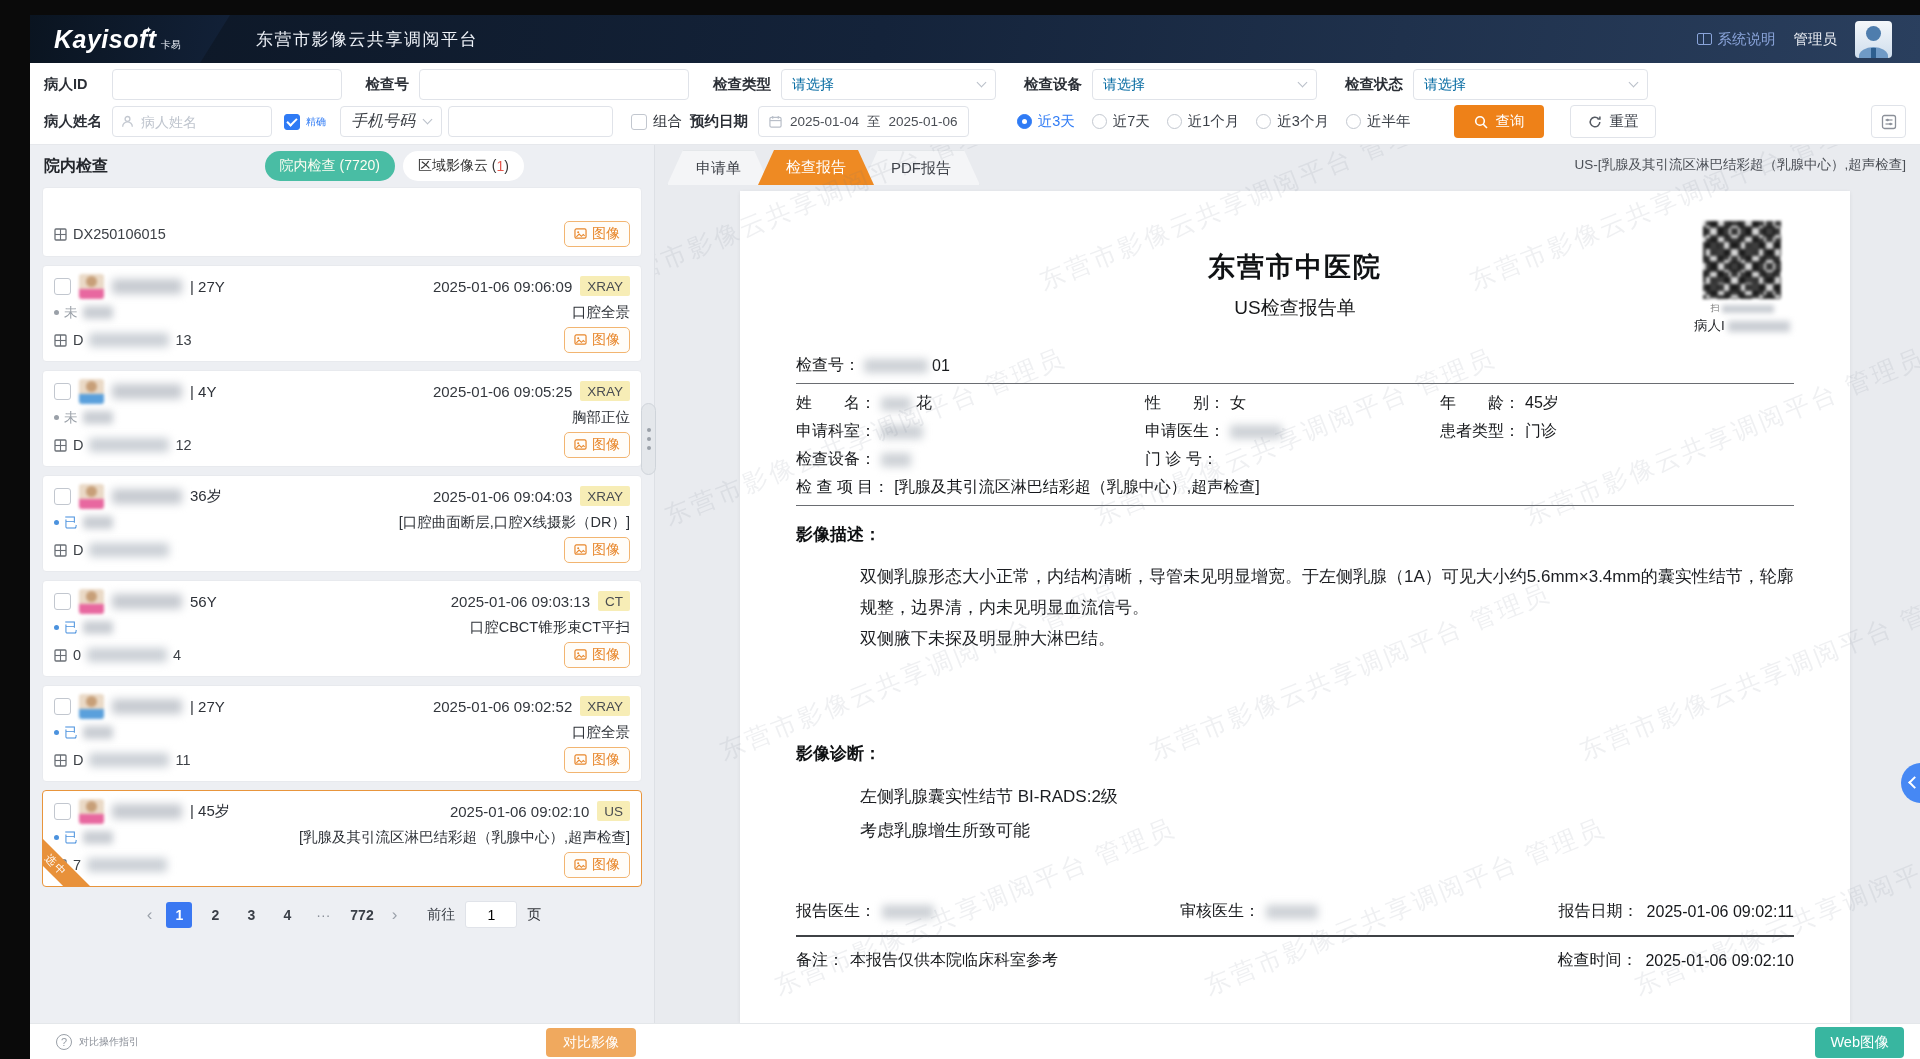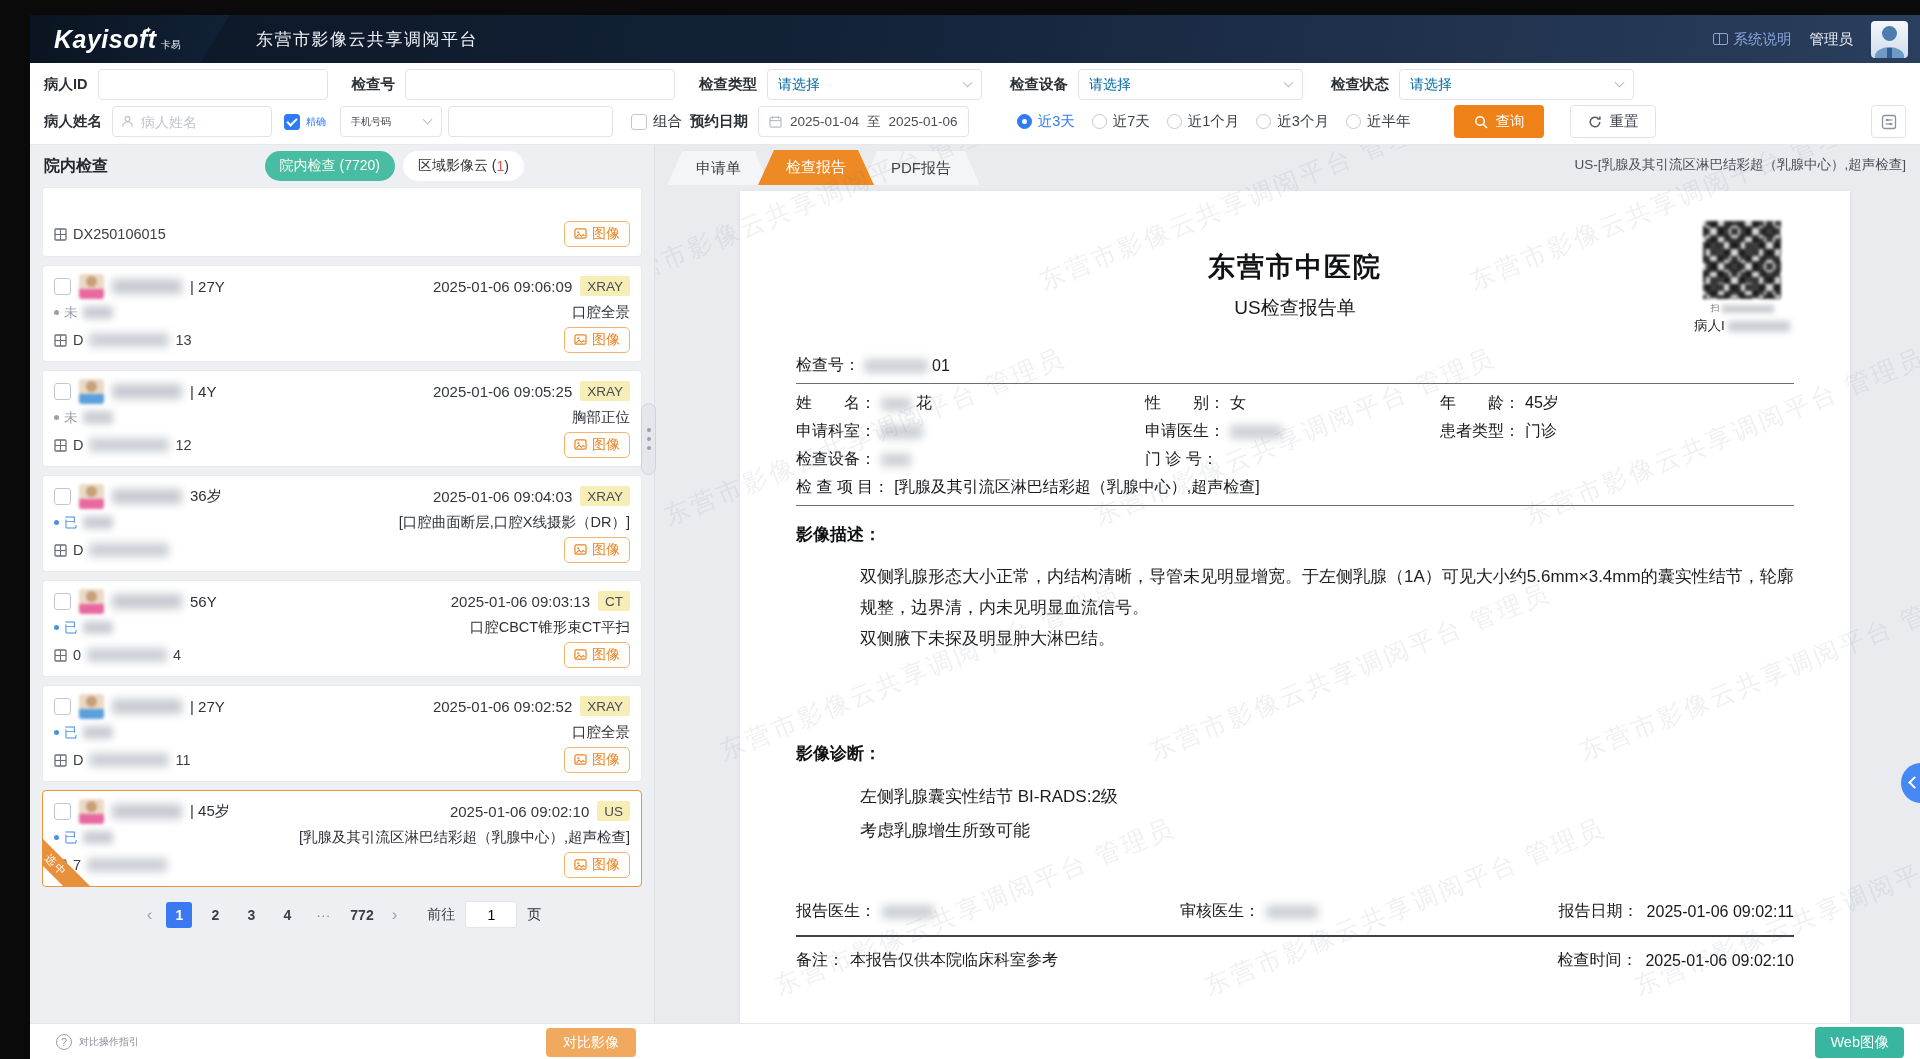--- a/index.html
+++ b/index.html
@@ -8,39 +8,39 @@
 
 #app { position:absolute; left:30px; top:15px; width:1890px; height:1045px; background:#e9ebef; display:flex; flex-direction:column; overflow:hidden; }
 
 
 .topbar { height:48px; flex:none; background:linear-gradient(100deg,#0c1624 0%,#14233a 45%,#2a3f5e 100%); display:flex; align-items:center; color:#fff; position:relative; z-index:6; }
 .logo-zone { width:200px; height:100%; display:flex; align-items:center; padding-left:24px; background:linear-gradient(100deg,#0a1420,#122138); clip-path:polygon(0 0,100% 0,calc(100% - 30px) 100%,0 100%); }
 .logo-text { font-size:25px; font-weight:bold; font-style:italic; letter-spacing:.5px; color:#fff; }
 .logo-star { font-size:9px; position:relative; top:-9px; left:-12px; width:0; display:inline-block; }
 .logo-cn { font-size:10px; margin-left:4px; margin-top:12px; color:#e8edf5; }
 .app-title { margin-left:26px; font-size:17px; color:#eef2f8; letter-spacing:1.5px; }
-.topbar-right { margin-left:auto; display:flex; align-items:center; gap:18px; padding-right:12px; }
+.topbar-right { margin-left:auto; display:flex; align-items:center; gap:18px; padding-right:28px; }
 .sys-help { color:#8aa4da; font-size:14.5px; display:flex; gap:6px; align-items:center; cursor:pointer; }
 .help-icon { width:15px; height:12px; border:1.5px solid #8aa4da; border-radius:2px; position:relative; display:inline-block; }
 .help-icon::after { content:""; position:absolute; left:5px; top:0; bottom:0; width:1.5px; background:#8aa4da; }
 .user-name { font-size:14.5px; color:#f0f3f8; cursor:pointer; }
 .avatar-box { width:37px; height:37px; border-radius:4px; background:linear-gradient(180deg,#f4f7fa,#cfdeed); position:relative; overflow:hidden; cursor:pointer; }
 .avatar-box .av-head { position:absolute; top:5px; left:11px; width:15px; height:15px; border-radius:50%; background:#4e7dad; }
 .avatar-box .av-body { position:absolute; bottom:-7px; left:4px; width:29px; height:18px; border-radius:50% 50% 0 0; background:#6f9ac6; }
 .avatar-box .av-tie { position:absolute; bottom:0; left:16px; width:5px; height:10px; background:#2e5residual; background:#2e5f8f; }
 
 
 .filters { background:#fff; flex:none; padding:6px 14px 7px; display:flex; flex-direction:column; gap:6px; border-bottom:1px solid #e6e8ec; z-index:5; }
 .f-row { display:flex; align-items:center; height:31px; }
 .f-label { font-size:14.5px; font-weight:bold; color:#2b2f36; flex:none; white-space:nowrap; }
 .t-input { height:31px; border:1px solid #e0e3e9; border-radius:4px; background:#fff; font-size:14px; color:#333; padding:0 10px; outline:none; font-family:inherit; }
 .t-input::placeholder { color:#bfc5cе; color:#bfc5ce; }
 .sel { height:31px; border:1px solid #e0e3e9; border-radius:4px; background:#fff; display:flex; align-items:center; justify-content:space-between; padding:0 10px; cursor:pointer; }
 .sel .ph { color:#0369a1; font-size:14px; }
-.sel .val { color:#3c4046; font-size:10px; }
+.sel .val { color:#3c4046; font-size:16px;font-style:italic; }
 .chev { width:7px; height:7px; border-right:1.5px solid #b9bfc9; border-bottom:1.5px solid #b9bfc9; transform:rotate(45deg); margin-top:-4px; flex:none; }
 .input-wrap { position:relative; display:flex; align-items:center; }
 .input-wrap svg { position:absolute; left:9px; }
 .input-wrap input { padding-left:28px; width:100%; }
 .chkbox { width:16px; height:16px; border:1.5px solid #c2c7cf; border-radius:3px; background:#fff; display:inline-flex; align-items:center; justify-content:center; flex:none; cursor:pointer; }
 .chkbox.on { background:#2f7bf5; border-color:#2f7bf5; }
 .chkbox.on::after { content:""; width:8px; height:4px; border-left:2px solid #fff; border-bottom:2px solid #fff; transform:rotate(-45deg); margin-top:-2px; }
 .chk-label-blue { color:#2f7bf5; font-size:10px; margin-left:6px; }
 .chk-label { color:#2b2f36; font-size:14.5px; margin-left:6px; }
 .date-box { height:31px; border:1px solid #e0e3e9; border-radius:4px; background:#fff; display:flex; align-items:center; gap:8px; padding:0 10px; font-size:13.5px; color:#4a4e55; }
@@ -179,21 +179,21 @@
       <div class="avatar-box">
         <span class="av-body"></span>
         <span class="av-head"></span>
         <span class="av-tie"></span>
       </div>
     </div>
   </div>
 
   <div class="filters">
     <div class="f-row">
-      <span class="f-label" style="margin-right:10px">病人ID</span>
+      <span class="f-label" style="margin-right:24px">病人ID</span>
       <input class="t-input" style="width: 230px;">
       <span class="f-label" style="margin:0 10px 0 24px">检查号</span>
       <input class="t-input" style="width: 270px;">
       <span class="f-label" style="margin:0 10px 0 24px">检查类型</span>
       <div class="sel" style="width:215px">
         <span class="ph">请选择</span>
           <span class="chev"></span>
       </div>
       <span class="f-label" style="margin:0 10px 0 28px">检查设备</span>
       <div class="sel" style="width:225px">

